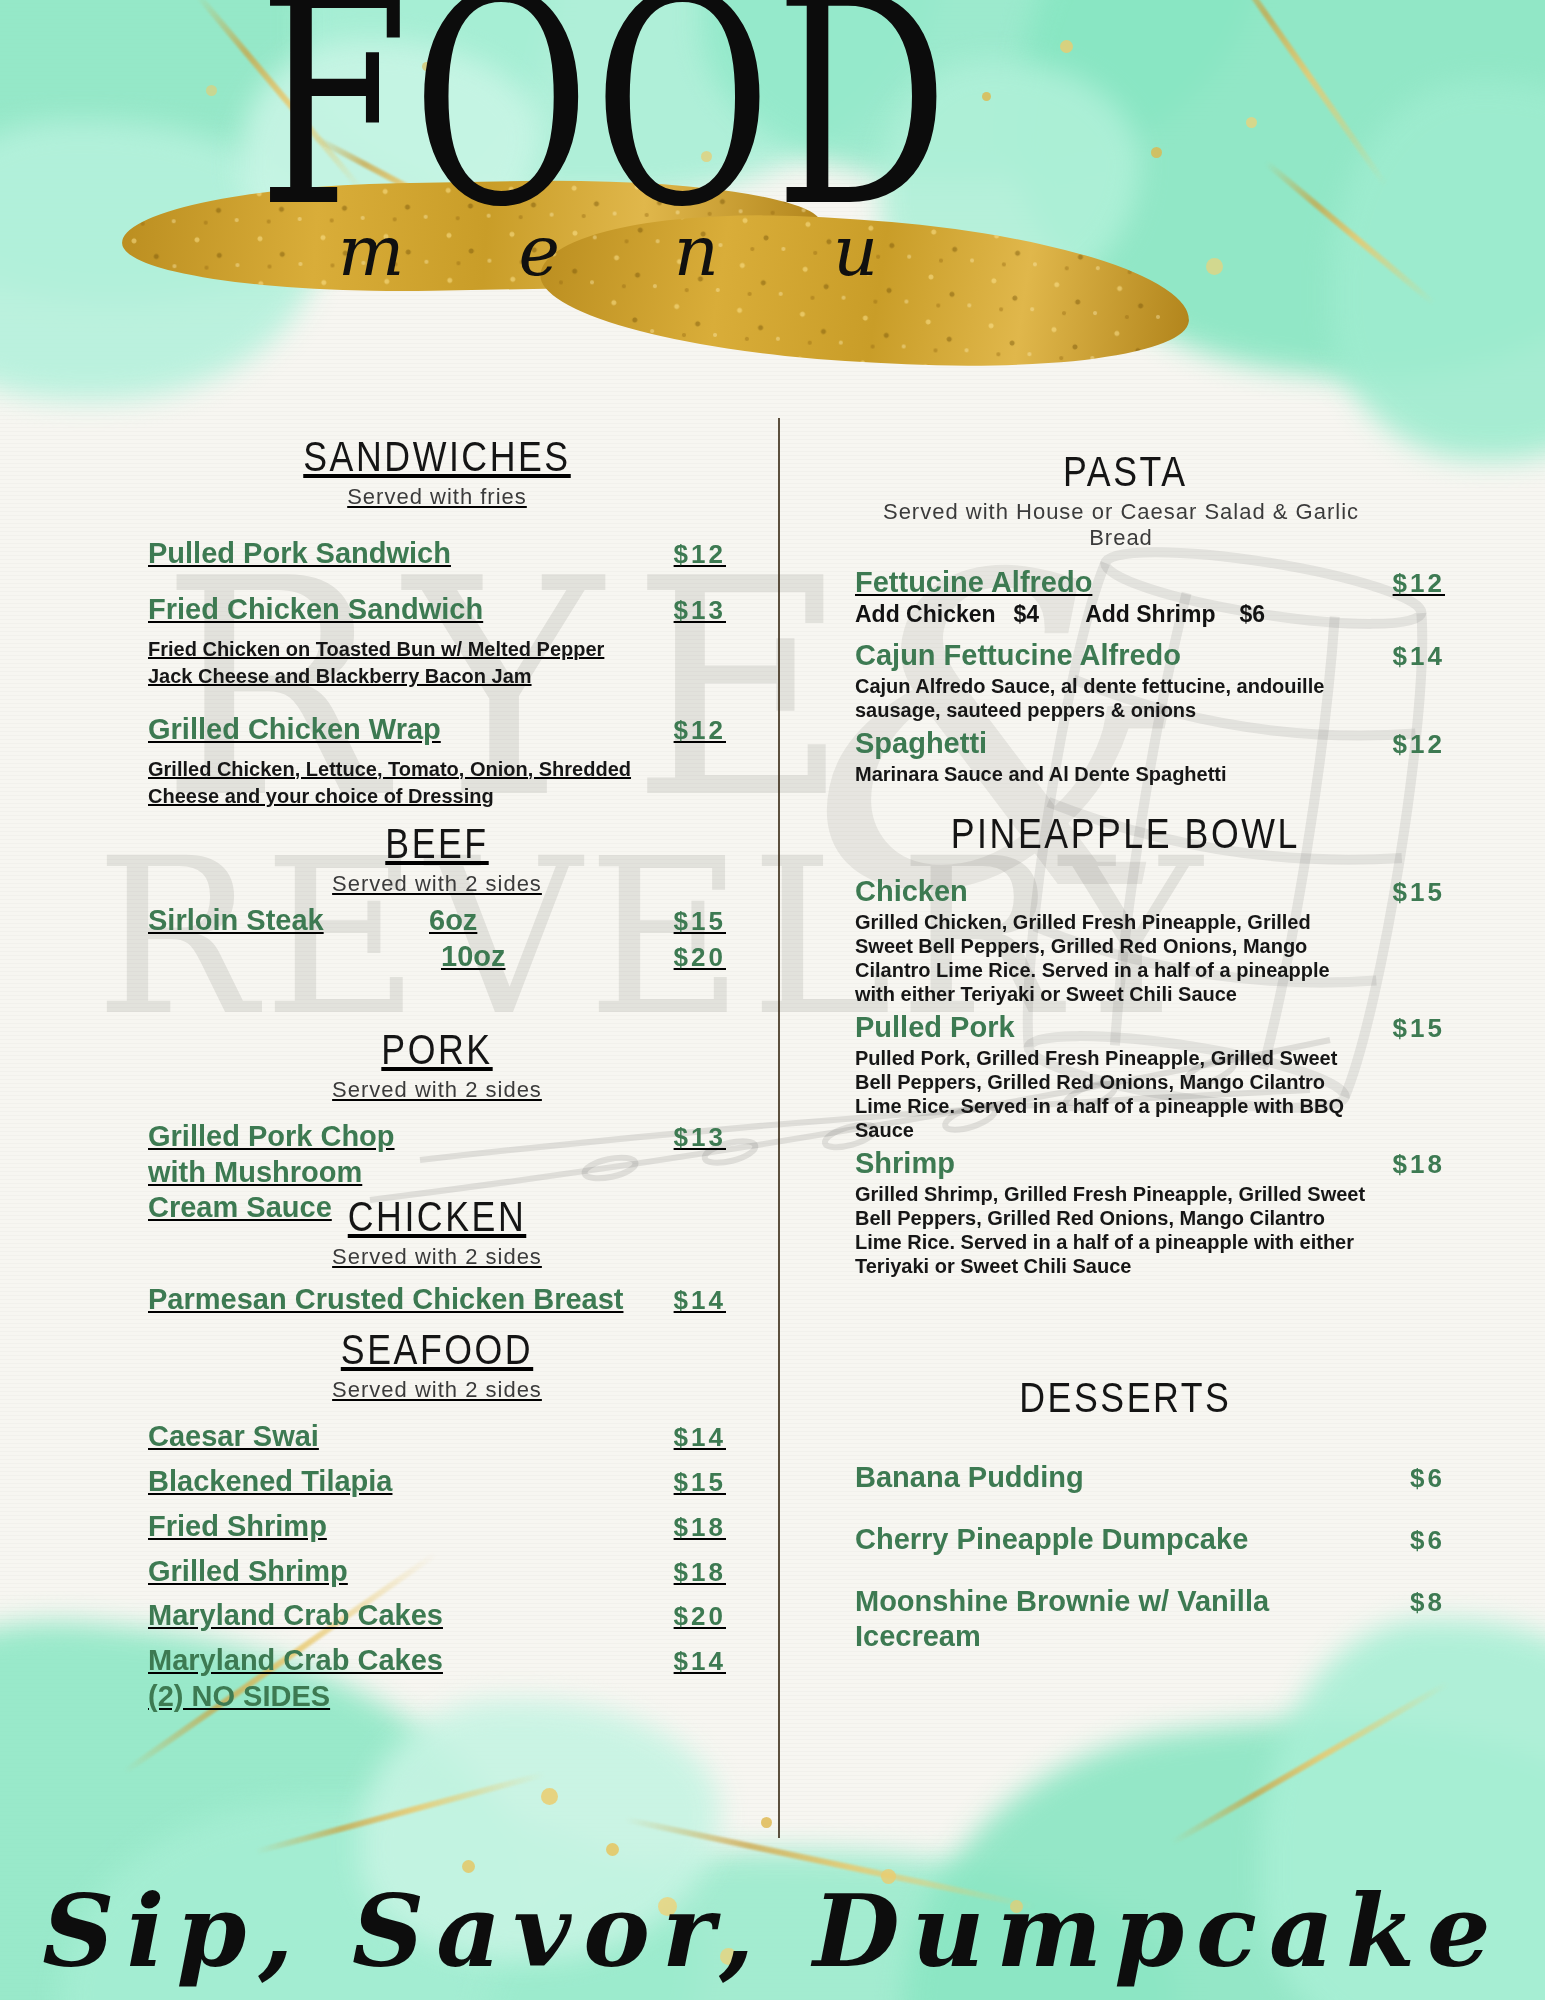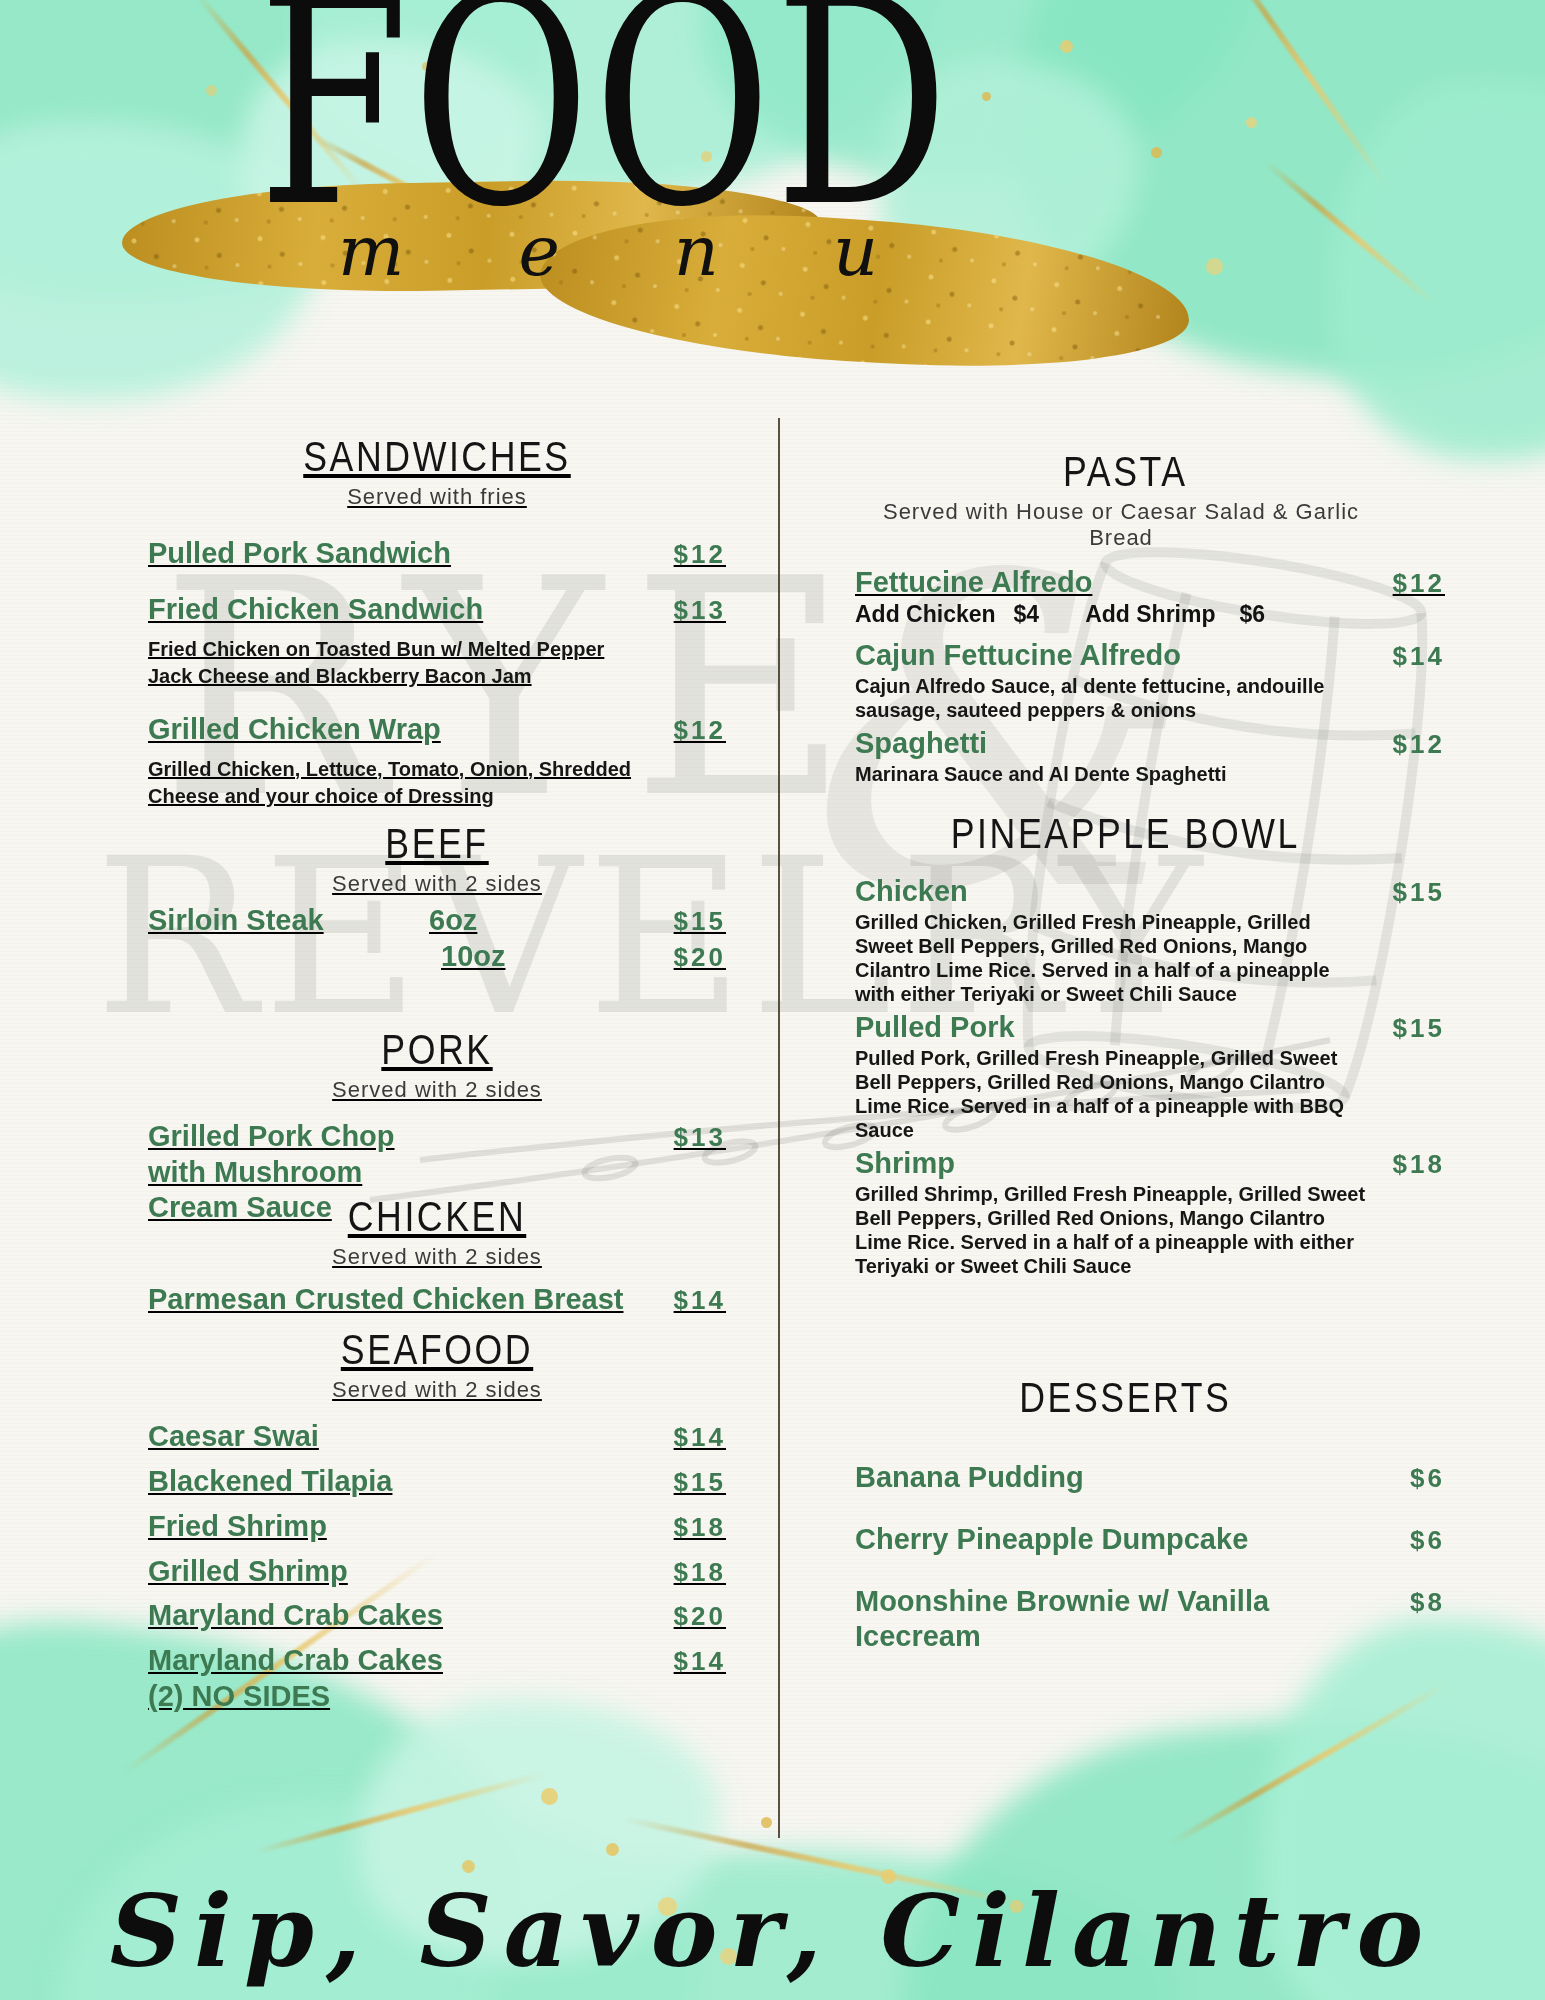--- a/index.html
+++ b/index.html
@@ -296,15 +296,15 @@
     <div class="row mt26">
       <span class="iname">Cherry Pineapple Dumpcake</span>
       <span class="price">$6</span>
     </div>
     <div class="row mt26">
       <span class="iname" style="max-width:440px">Moonshine Brownie w/ Vanilla Icecream</span>
       <span class="price">$8</span>
     </div>
   </section>
 
-  <div class="tagline">Sip, Savor, Cilantro</div>
+  <div class="tagline">Sip, Savor, Dumpcake</div>
 
 </div>
 
 </body></html>

